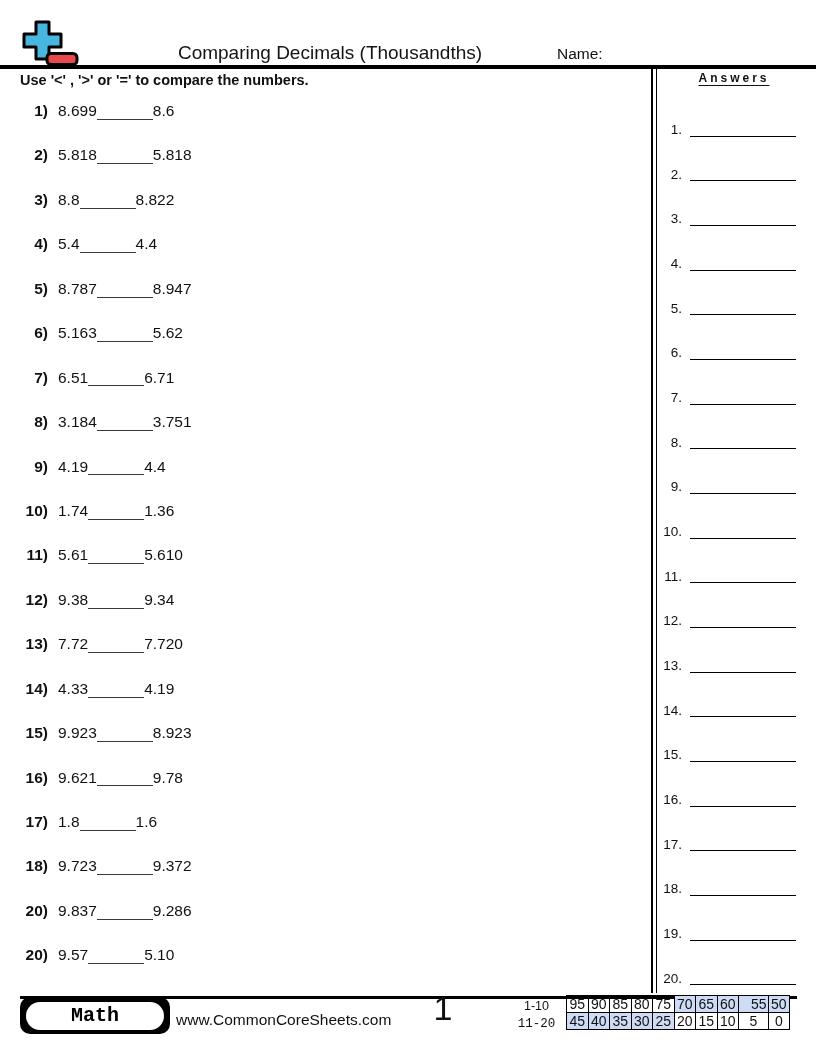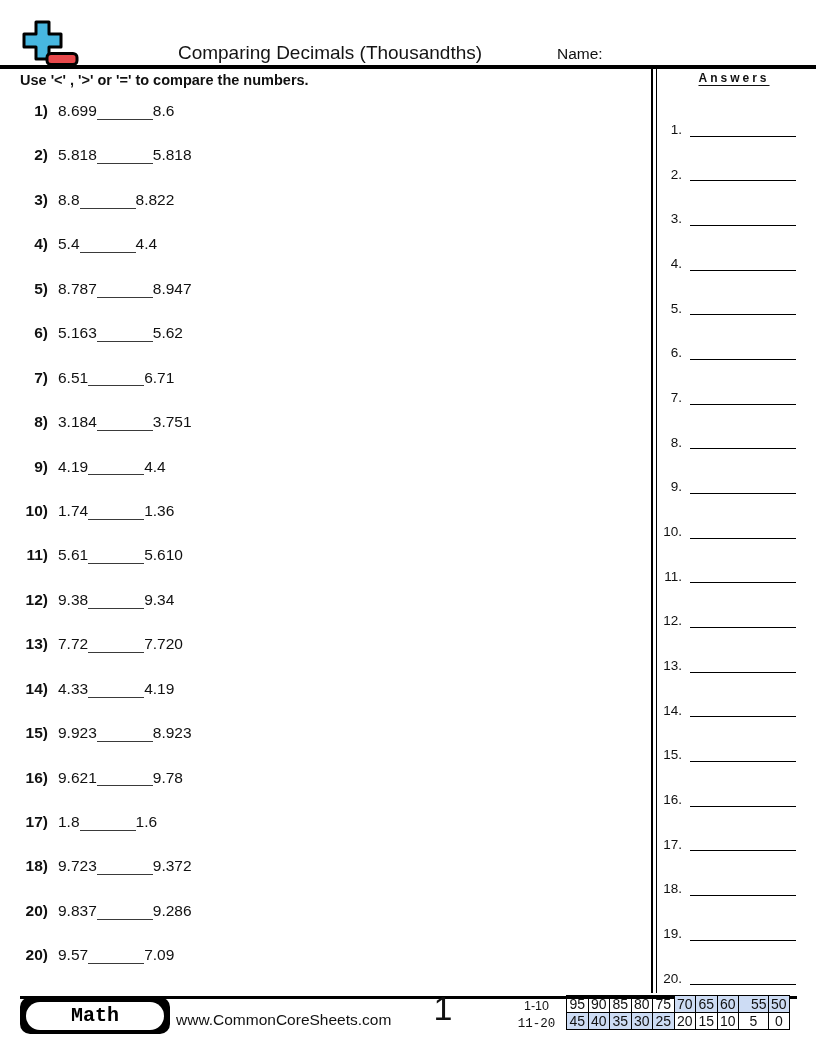--- a/index.html
+++ b/index.html
@@ -247,21 +247,21 @@
         <span class="p-blank"></span>
         <span class="p-right">9.286</span>
       </div>
     </div>
 
     <div class="p-row">
       <div class="p-line">
         <span class="p-num">20)</span>
         <span class="p-left">9.57</span>
         <span class="p-blank"></span>
-        <span class="p-right">7.09</span>
+        <span class="p-right">5.10</span>
       </div>
     </div>
   </div>
 
   <div class="divider d1"></div>
   <div class="divider d2"></div>
   <div class="answers-title">Answers</div>
   <div class="answers-list">
     <div class="a-row">
       <span class="a-num">1.</span>

